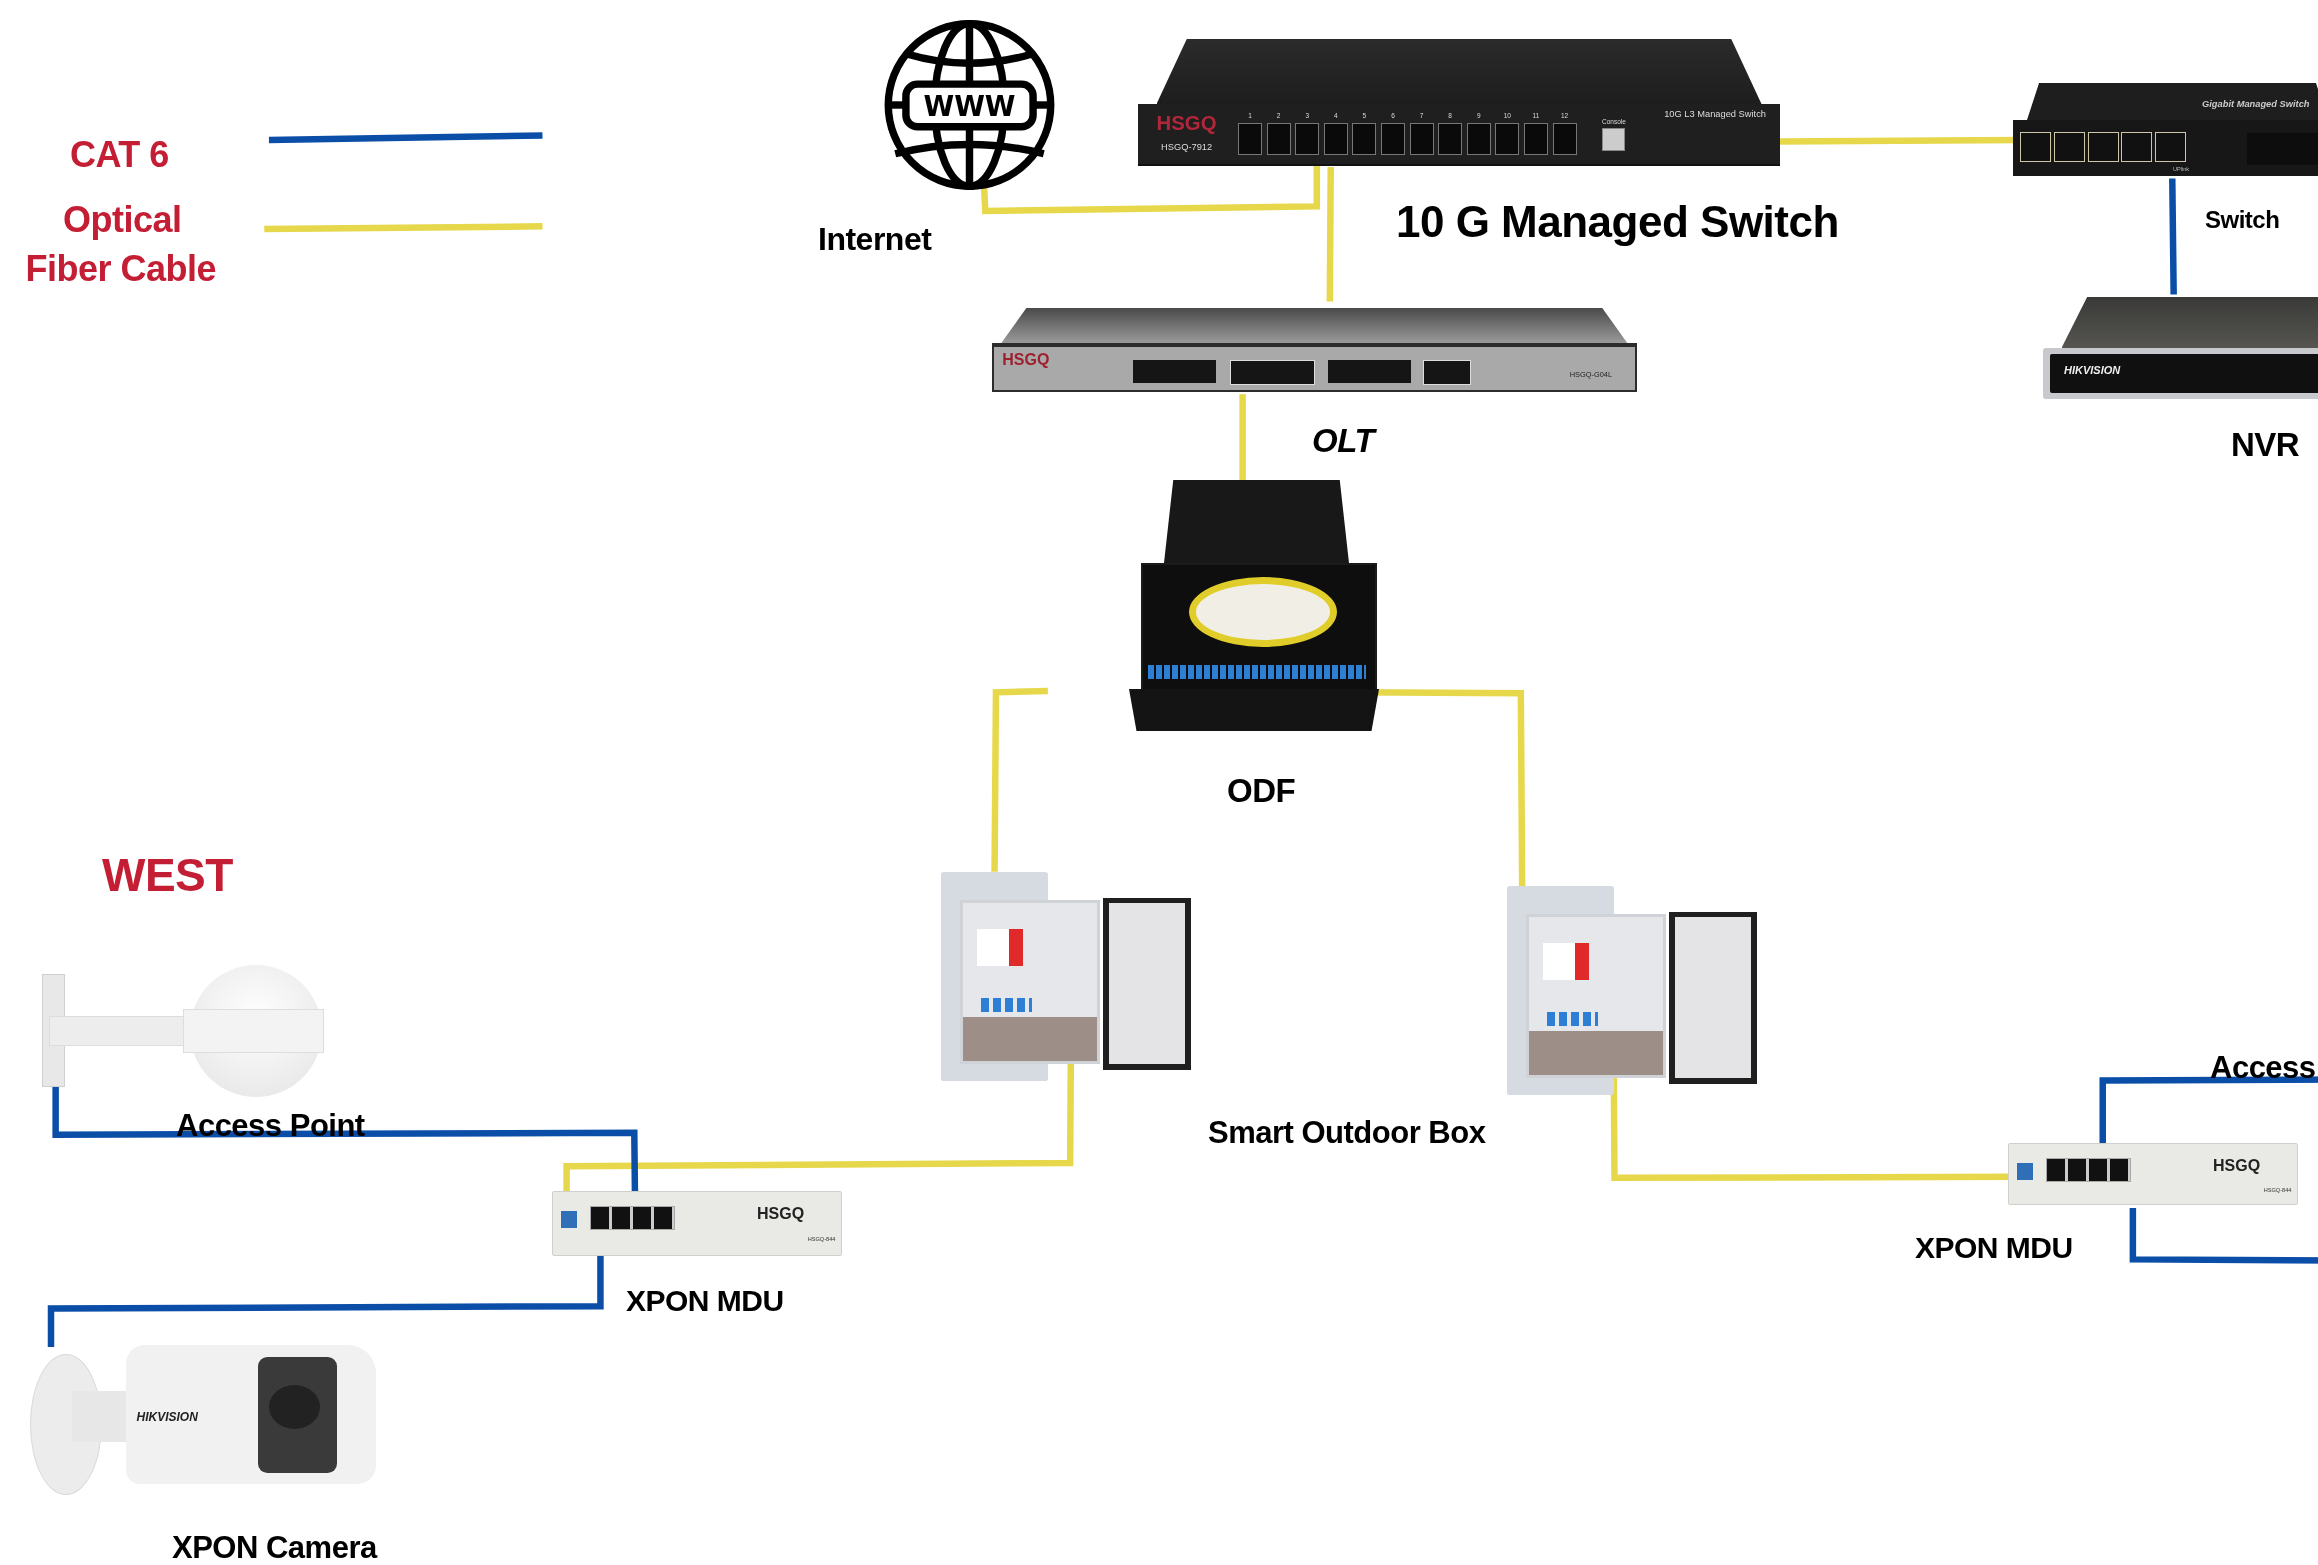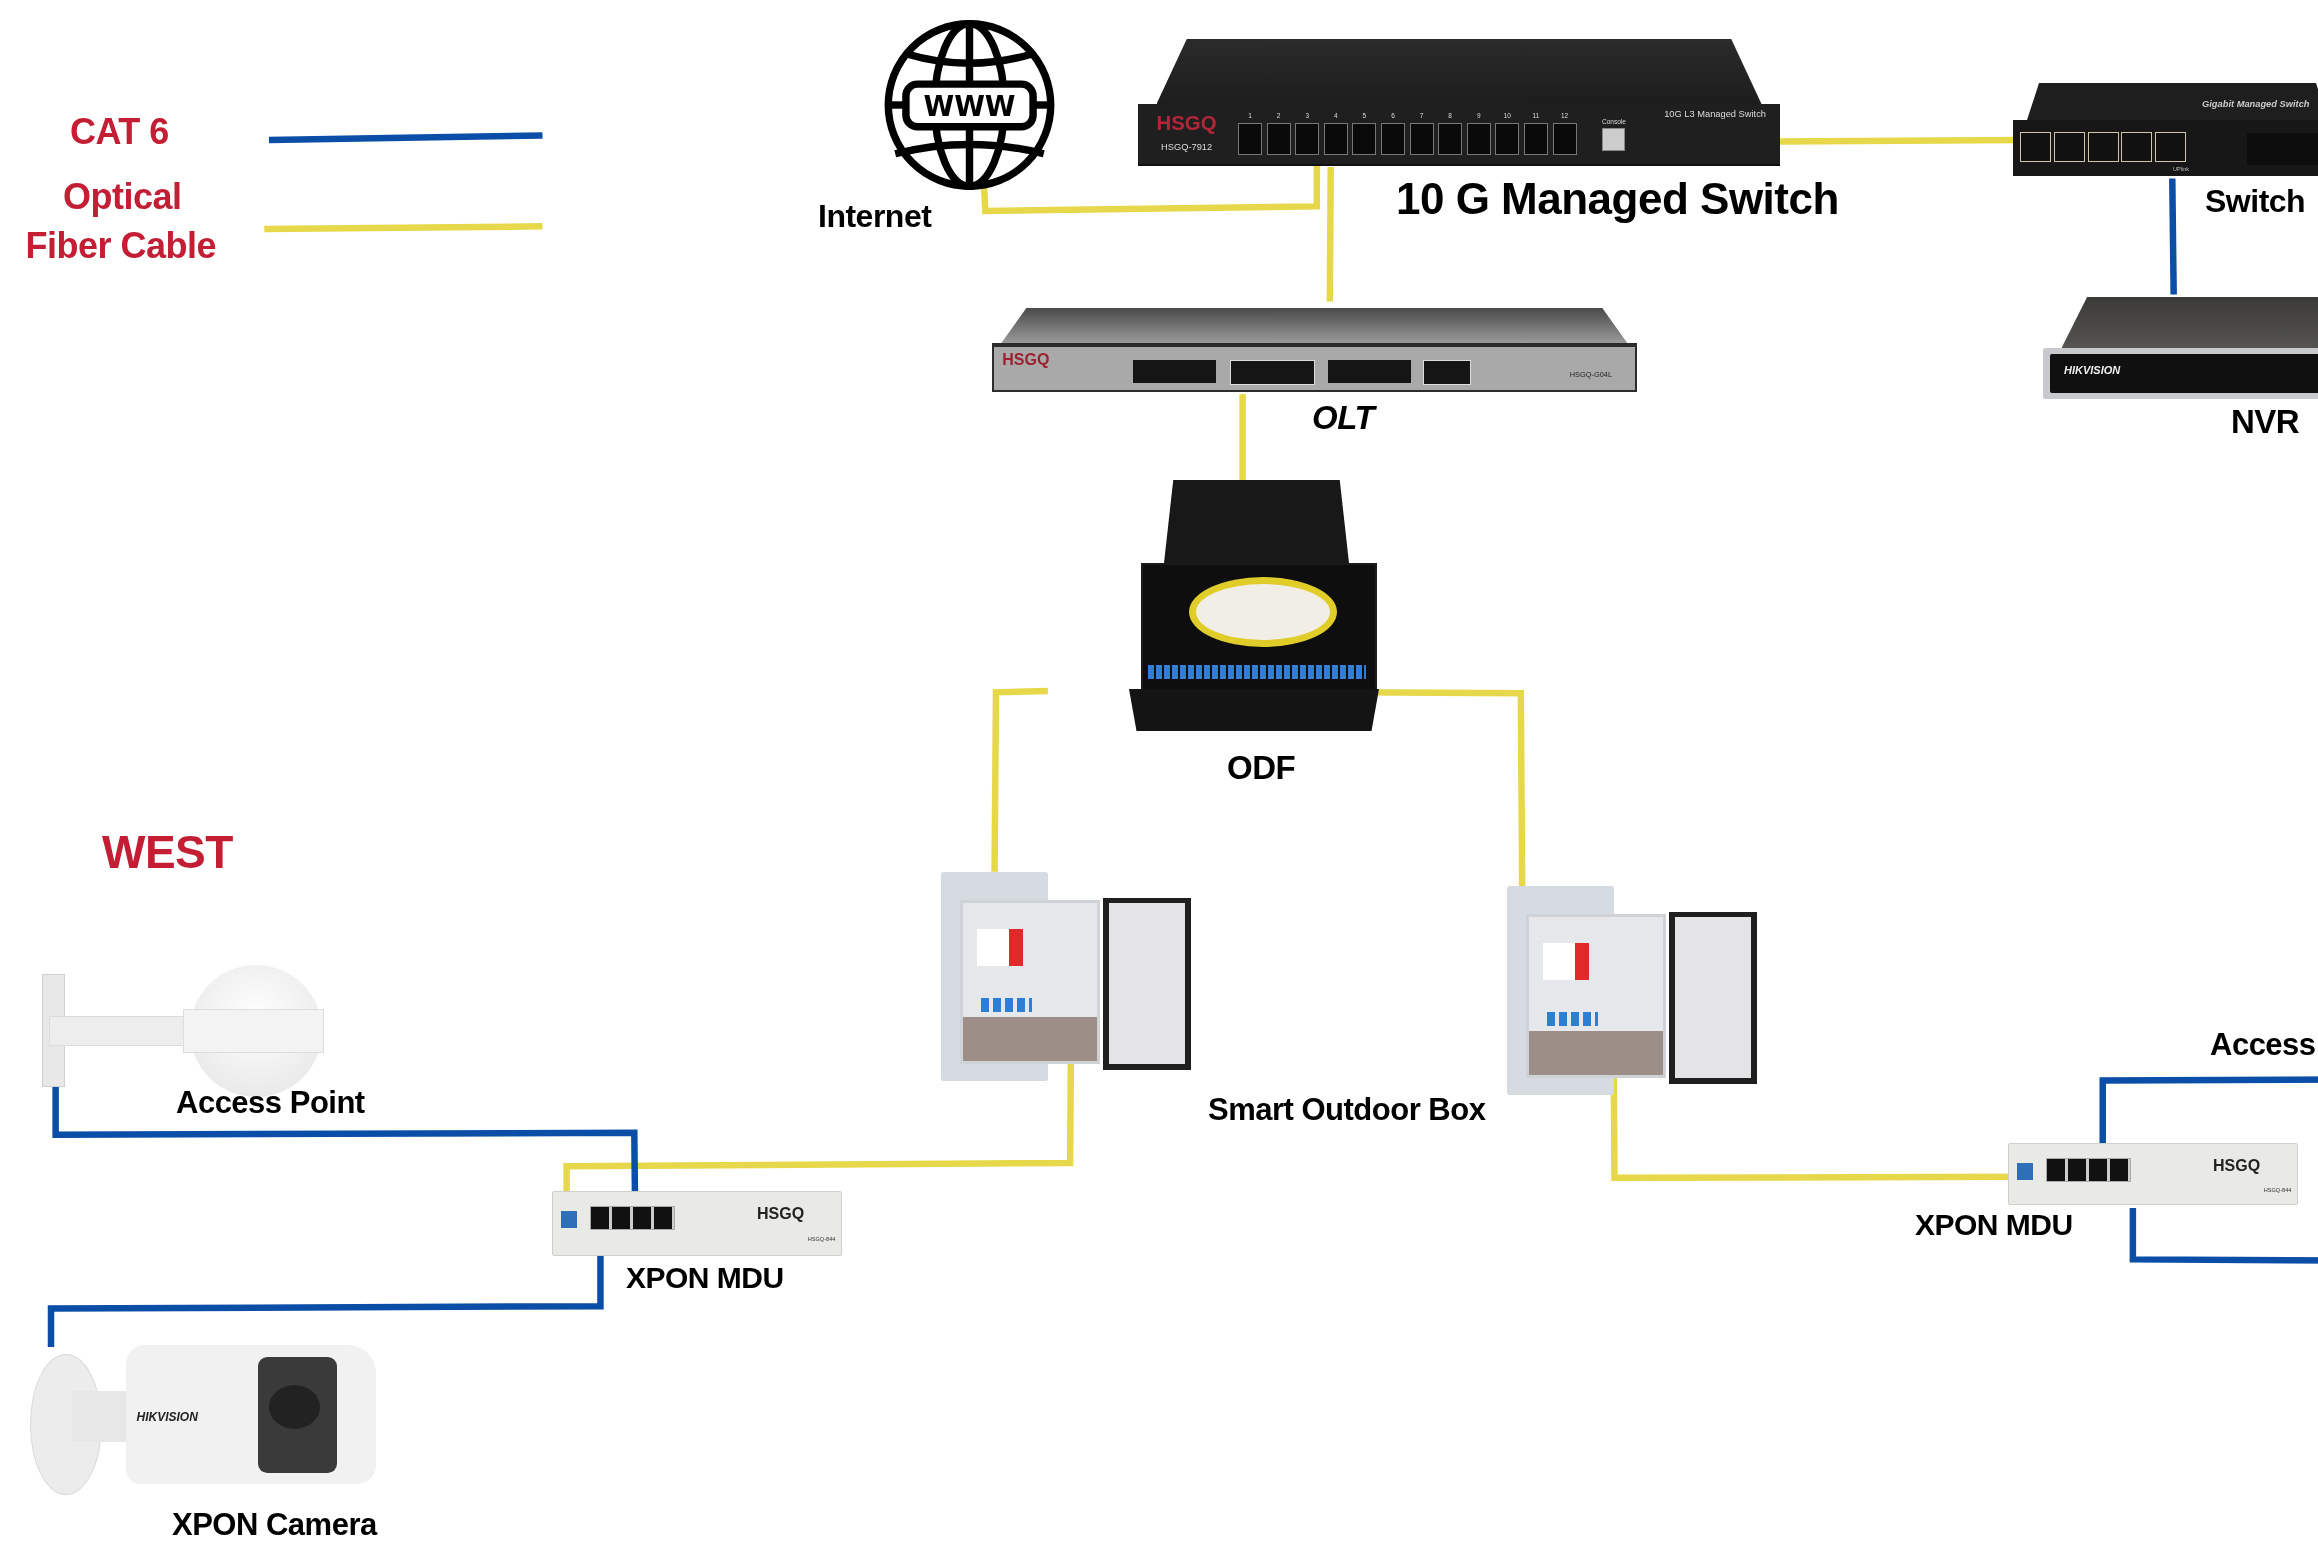--- a/index.html
+++ b/index.html
@@ -1,18 +1,18 @@
 <!DOCTYPE html>
 <html style="font-size:7.4px"><head>
 <meta charset="utf-8">
 <style>
   html, body { margin:0; padding:0; background:#ffffff; }
   body { width:2782px; height:1565px; position:relative; overflow:hidden; font-family:"Liberation Sans", sans-serif; }
   #stage { position:absolute; left:0; top:0; width:2782px; height:1565px; }
-  .lbl { position:absolute; font-family:"Liberation Sans", sans-serif; font-weight:bold; color:#000; white-space:nowrap; letter-spacing:-0.5px; }
+  .lbl { position:absolute; font-family:"Liberation Sans", sans-serif; font-weight:bold; color:#000; white-space:nowrap; letter-spacing:-0.5px;margin-top:23px; }
   .lbl-red { color:#c41e35; }
   .dev { position:absolute; }
 </style>
 </head>
 <body>
 
 <div id="stage">
 
   <svg width="2782" height="1565" style="position:absolute;left:0;top:0" viewBox="0 0 6000 3375">
     <g fill="none" stroke-width="14" stroke-linejoin="miter">
@@ -142,21 +142,21 @@
         <div style="width:29px;height:28px;background:#111;border:1.9px solid #cfc6a8;"></div>
         <div style="width:29px;height:28px;background:#111;border:1.9px solid #cfc6a8;"></div>
         <div style="width:29px;height:28px;background:#111;border:1.9px solid #cfc6a8;"></div>
         <div style="width:29px;height:28px;background:#111;border:1.9px solid #cfc6a8;"></div>
         <div style="width:29px;height:28px;background:#111;border:1.9px solid #cfc6a8;"></div>
       </div>
       <div style="position:absolute;left:160px;top:46px;color:#bbb;font-size:5.6px;">UPlink</div>
       <div style="position:absolute;left:234px;top:13px;width:88px;height:32px;background:#0d0d0d;"></div>
     </div>
   </div>
-  <div class="lbl" style="left:2205px;top:183px;font-size:32px;">Switch</div>
+  <div class="lbl" style="left:2205px;top:183px;font-size:24px;">Switch</div>
 
   <div class="dev" style="left:2043px;top:297px;width:403px;height:104px;">
     <div style="position:absolute;left:18.5px;top:0;width:366px;height:51px;background:linear-gradient(#3a3a38,#555451);clip-path:polygon(7% 0,93% 0,100% 100%,0 100%);"></div>
     <div style="position:absolute;left:0;top:51px;width:403px;height:51px;background:#c7c9cc;border-radius:2.8px;">
       <div style="position:absolute;left:7px;top:5.6px;width:390px;height:39px;background:#101010;border-radius:1.9px;">
         <div style="position:absolute;left:14px;top:10.2px;color:#eee;font-size:11px;font-style:italic;font-weight:bold;">HIKVISION</div>
       </div>
     </div>
   </div>
   <div class="lbl" style="left:2231px;top:403px;font-size:33px;">NVR</div>

